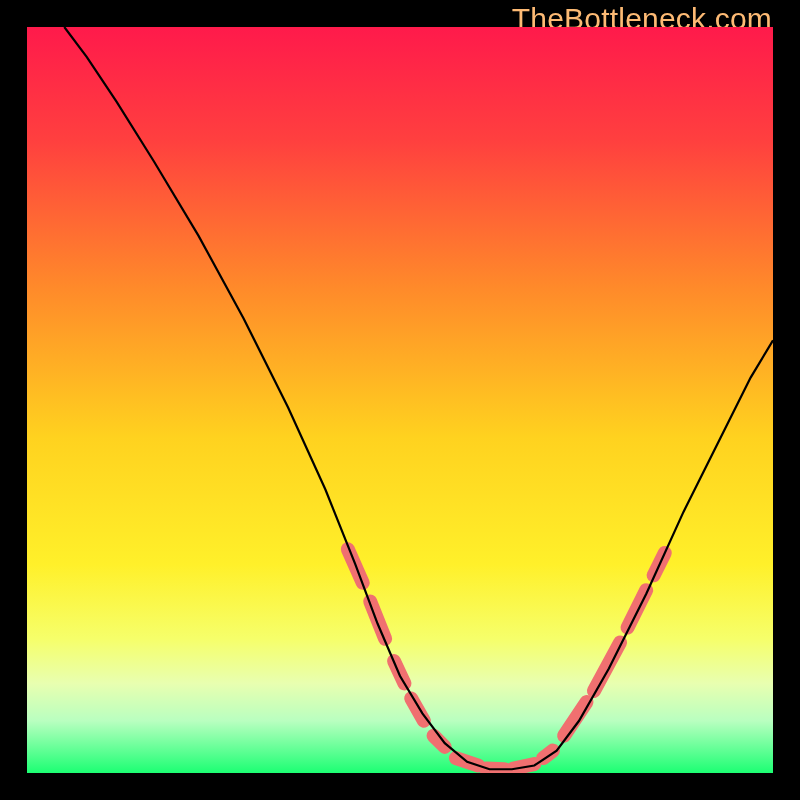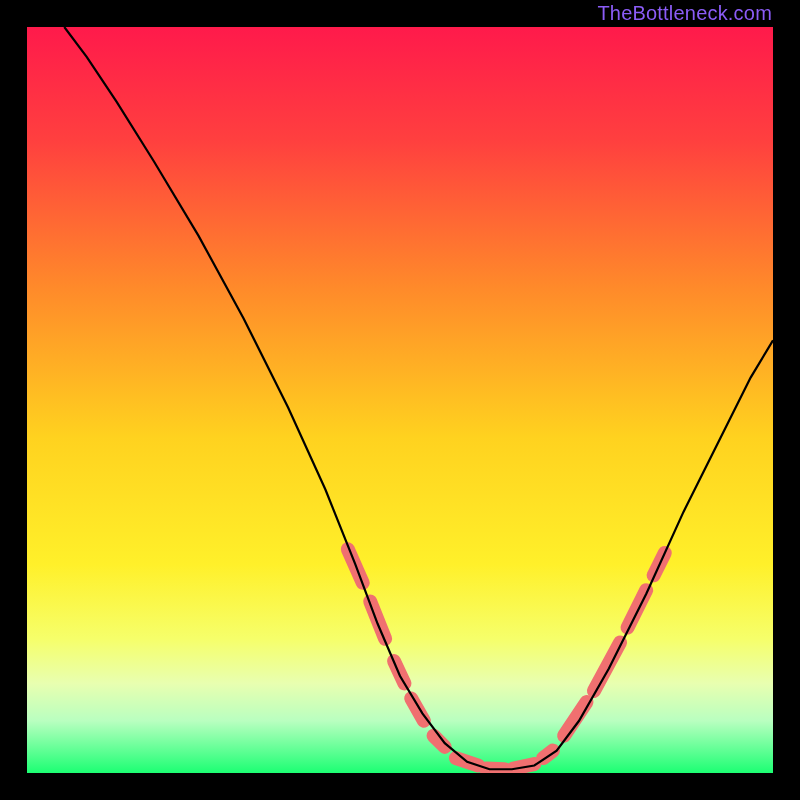--- a/index.html
+++ b/index.html
@@ -23,22 +23,22 @@
     position: absolute;
     left: 0;
     top: 0;
     width: 746px;
     height: 746px;
   }
   .watermark {
     position: absolute;
     top: 2px;
     right: 28px;
-    color: #8b5cf6;
-    font-size: 20px;
+    color: #fdba74;
+    font-size: 30px;
     font-weight: 500;
     letter-spacing: 0.2px;
     font-family: Arial, Helvetica, sans-serif;
   }
 </style>
 </head>
 <body>
 
 <div class="watermark">TheBottleneck.com</div>
 

